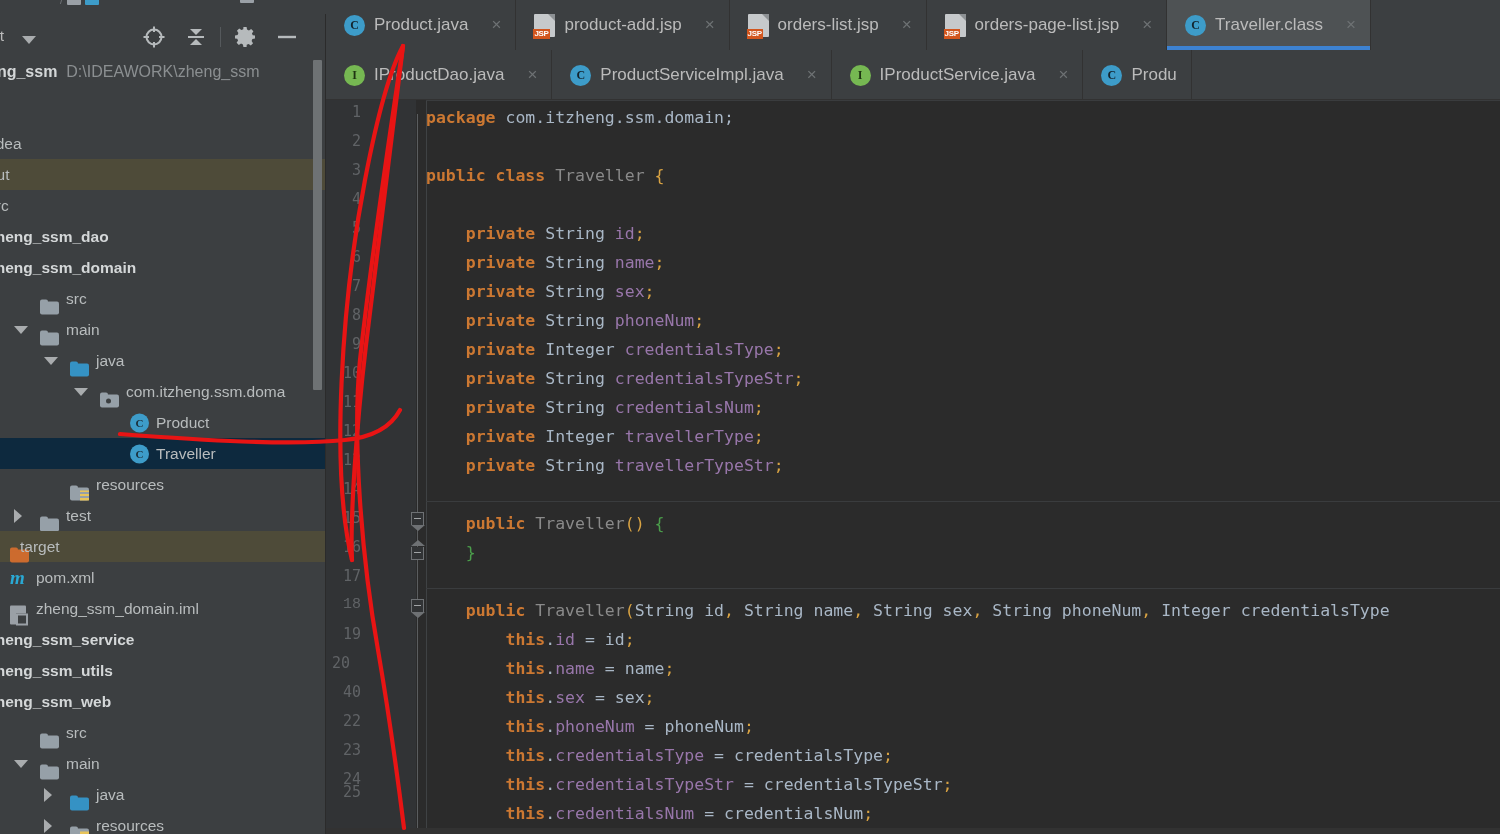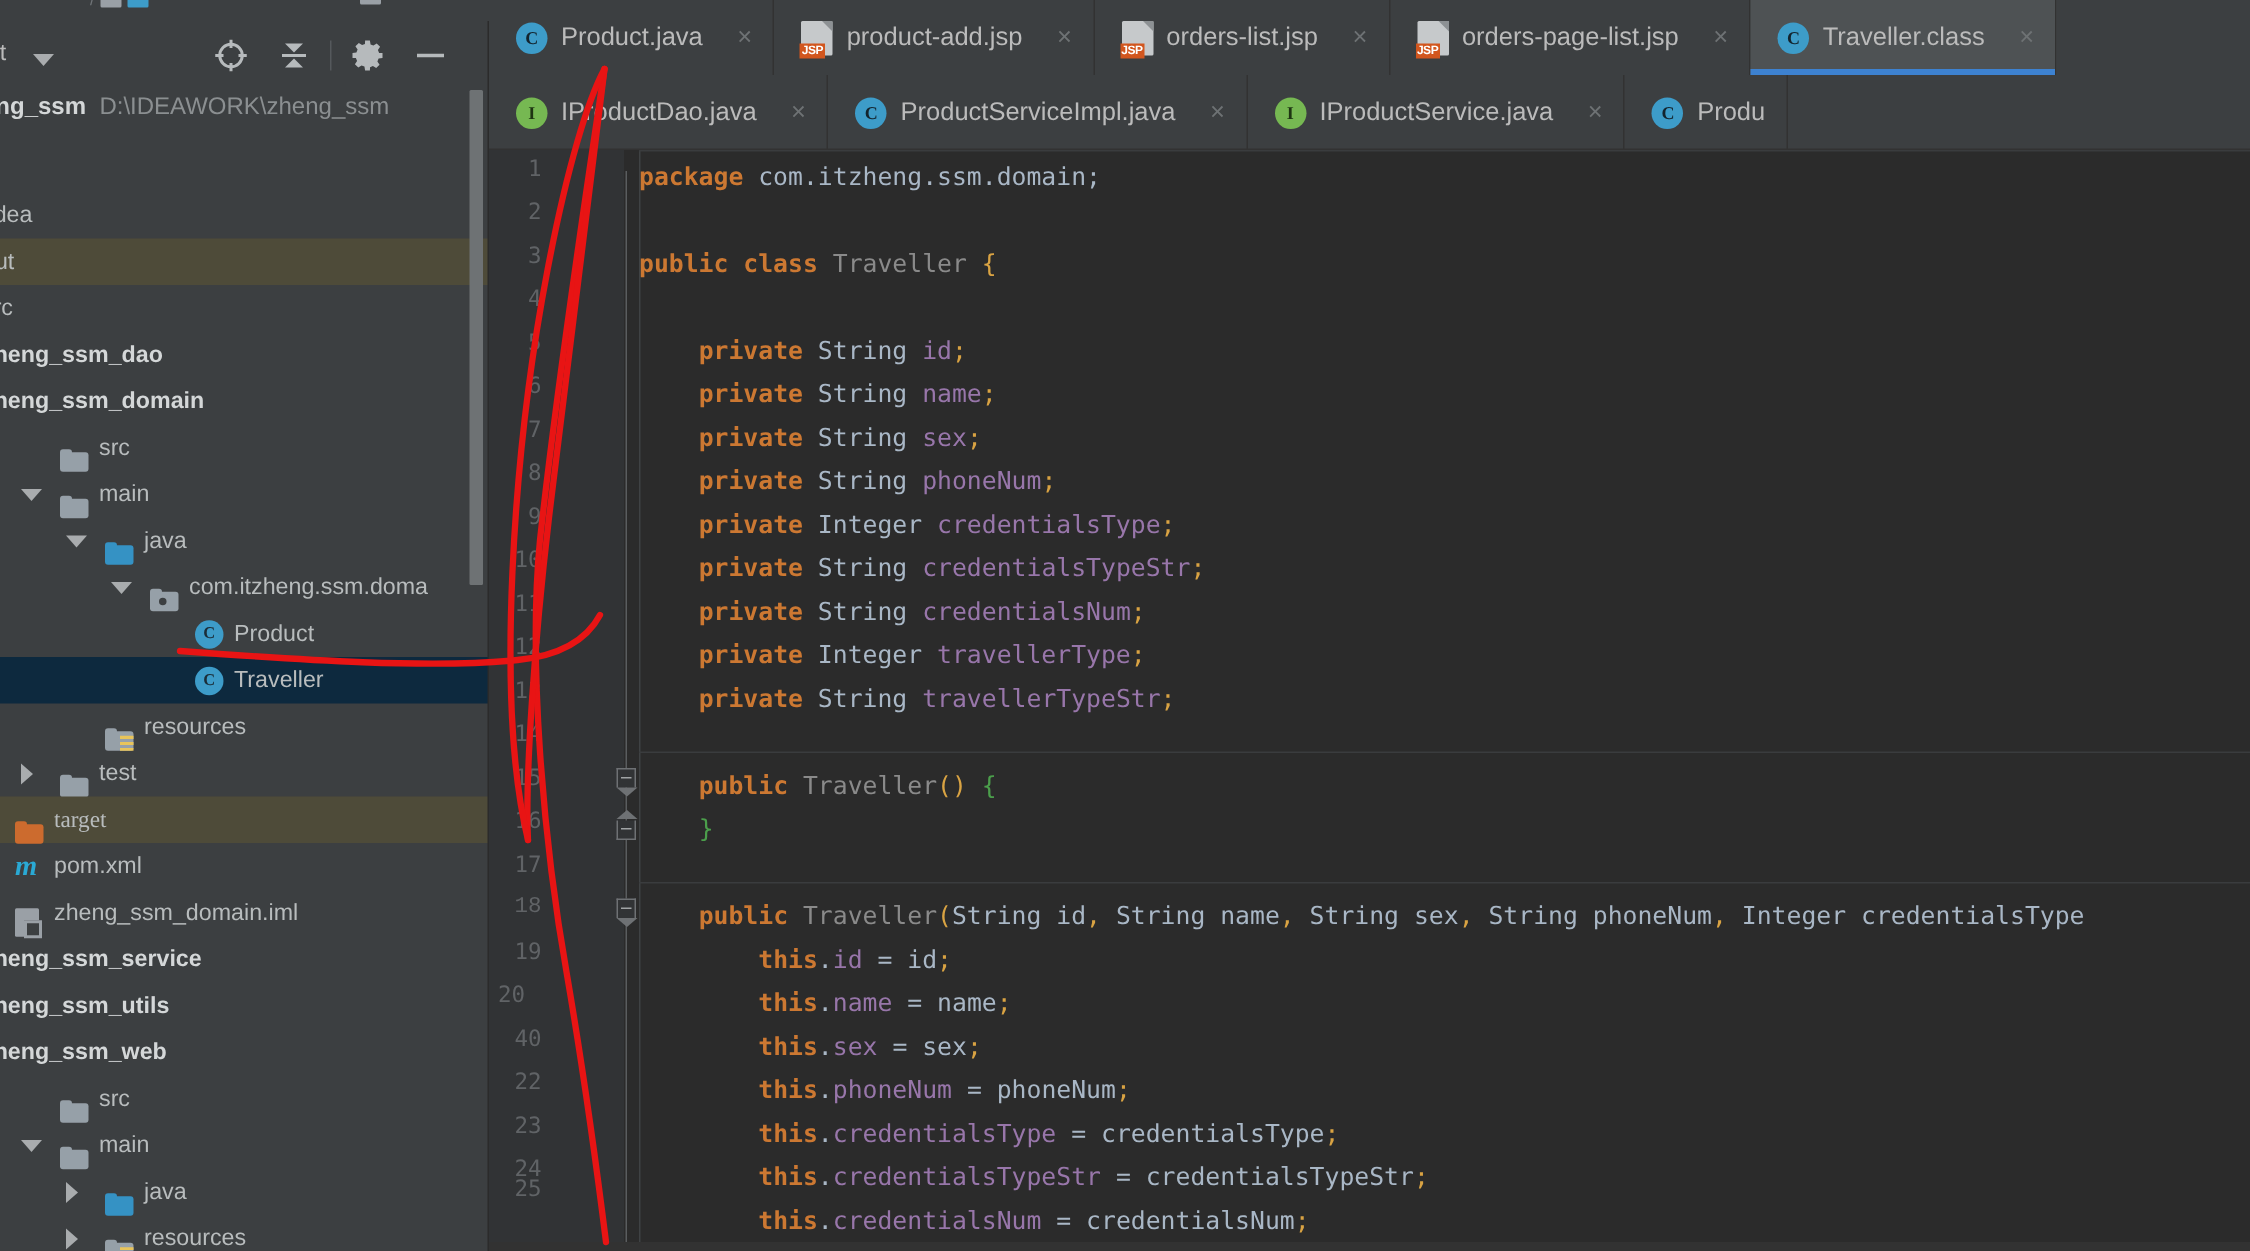--- a/index.html
+++ b/index.html
@@ -348,21 +348,21 @@
           </span>
           <span class="lbl" style="left: 96px;">resources</span>
         </div>
         <div class="row" style="top: 413px; position: absolute; left: 0px; width: 326px;">
           <span class="arrow right" style="left: 14px;"></span>
           <span class="ico folder" style="left: 40px;"></span>
           <span class="lbl" style="left: 66px;">test</span>
         </div>
         <div class="row highlight" style="top: 444px; position: absolute; left: 0px; width: 326px;">
           <span class="ico folder orange" style="left: 10px;"></span>
-          <span class="lbl" style="left: 36px; font-family: Liberation Serif, serif;">target</span>
+          <span class="lbl" style="left: 20px;">target</span>
         </div>
         <div class="row" style="top: 475px; position: absolute; left: 0px; width: 326px;">
           <span class="ico m-ico" style="left: 10px;">m</span>
           <span class="lbl" style="left: 36px;">pom.xml</span>
         </div>
         <div class="row" style="top: 506px; position: absolute; left: 0px; width: 326px;">
           <span class="ico iml-ico" style="left: 10px;"></span>
           <span class="lbl" style="left: 36px;">zheng_ssm_domain.iml</span>
         </div>
         <div class="row" style="top: 537px; position: absolute; left: 0px; width: 326px;">

